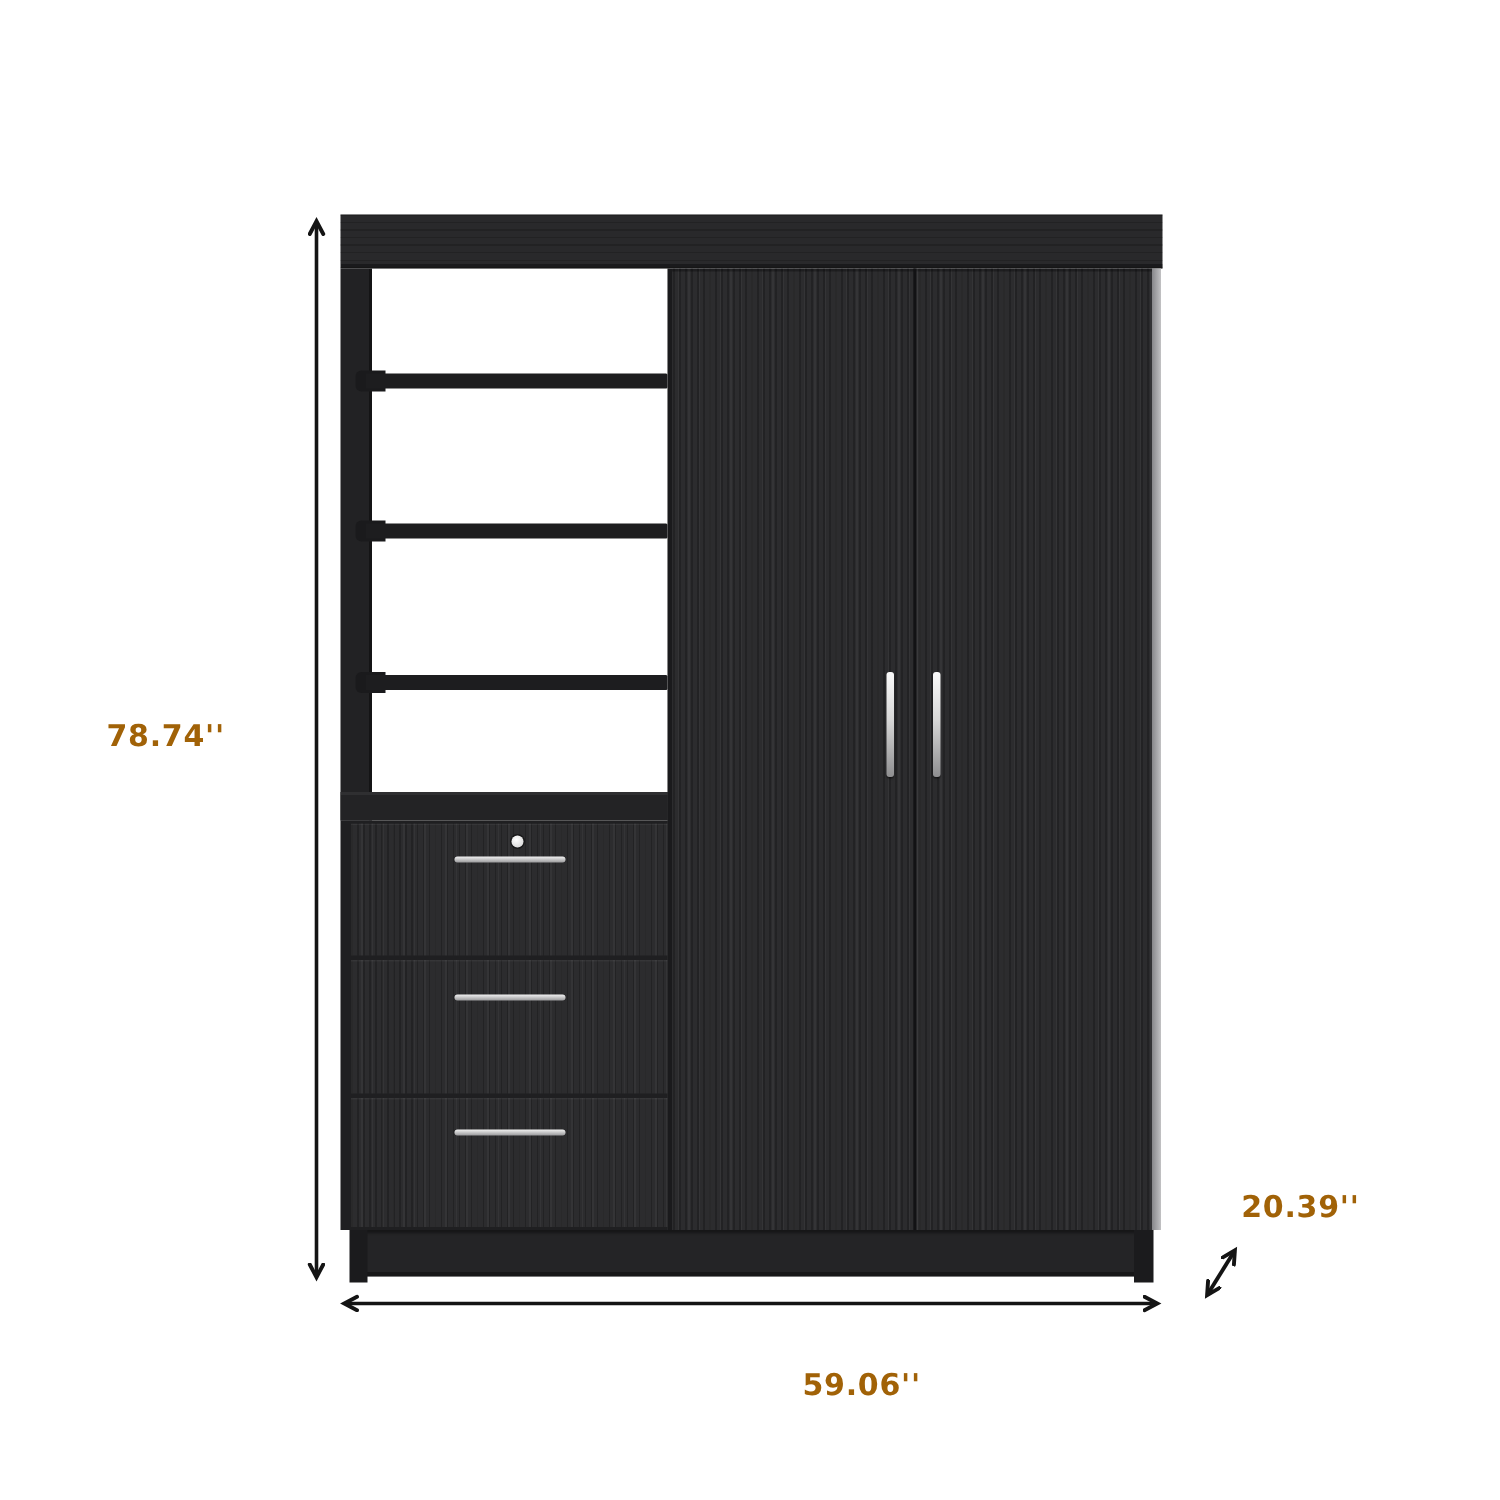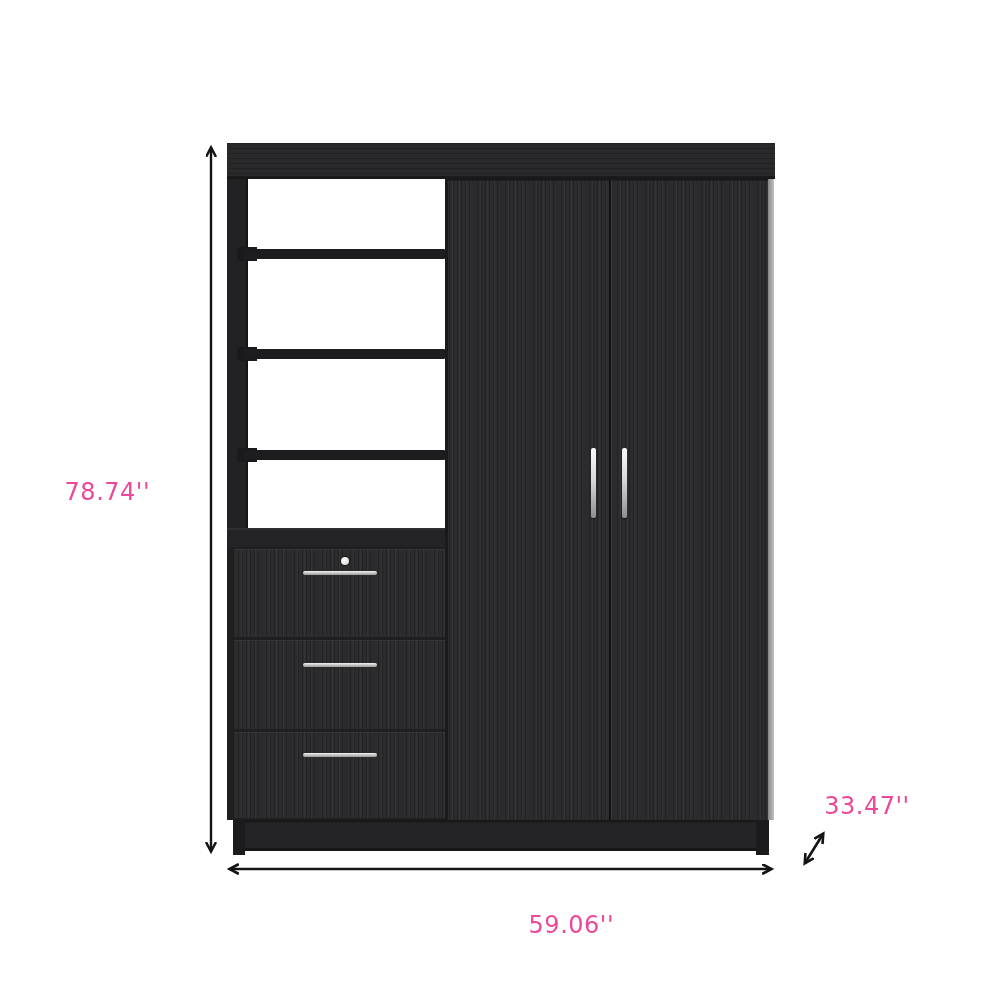--- a/index.html
+++ b/index.html
@@ -40,21 +40,21 @@
   .door-seam{left:609px;top:179px;width:2px;height:641px;background:#121214;
     box-shadow:1px 0 0 rgba(255,255,255,0.07);}
   .door-handle{width:5px;height:70px;top:448px;border-radius:2px;
     background:linear-gradient(180deg,#fafafa 0%,#d8d8d8 45%,#8e8e90 100%);
     box-shadow:0 1px 1px rgba(0,0,0,0.5);}
   .plinth{left:240px;top:820px;width:524px;height:31px;background:#242426;
     box-shadow:inset 0 -3px 0 rgba(0,0,0,0.35), inset 0 2px 2px rgba(0,0,0,0.4);}
   .foot{top:820px;width:12px;height:35px;background:#1b1b1d;}
   
   .dim-label{
-    color:#ec4899;font-weight:normal;font-size:24px;letter-spacing:0.5px;line-height:1;
+    color:#a16207;font-weight:bold;font-size:20px;letter-spacing:0.5px;line-height:1;
     white-space:nowrap;
   }
   #dim-svg{left:0;top:0;width:1000px;height:1000px;pointer-events:none;}
 </style>
 </head>
 <body>
 
 <div id="canvas">
 
   <div>
@@ -107,15 +107,15 @@
     </defs>
     <line x1="211" y1="148" x2="211" y2="851" stroke="#141414" stroke-width="2.4" marker-start="url(#chev)" marker-end="url(#chev)"></line>
     <line x1="230" y1="869" x2="771" y2="869" stroke="#141414" stroke-width="2.4" marker-start="url(#chev)" marker-end="url(#chev)"></line>
     <line x1="805" y1="863" x2="823" y2="834" stroke="#141414" stroke-width="2.6" marker-start="url(#chev)" marker-end="url(#chev)"></line>
   </svg>
 
   <div class="abs dim-label" style="left:30px;top:480px;width:120px;text-align:right;">78.74''</div>
 
   <div class="abs dim-label" style="left:494px;top:913px;width:120px;text-align:right;">59.06''</div>
 
-  <div class="abs dim-label" style="left:807px;top:794px;width:120px;text-align:center;">33.47''</div>
+  <div class="abs dim-label" style="left:807px;top:794px;width:120px;text-align:center;">20.39''</div>
 
 </div>
 
 </body></html>

